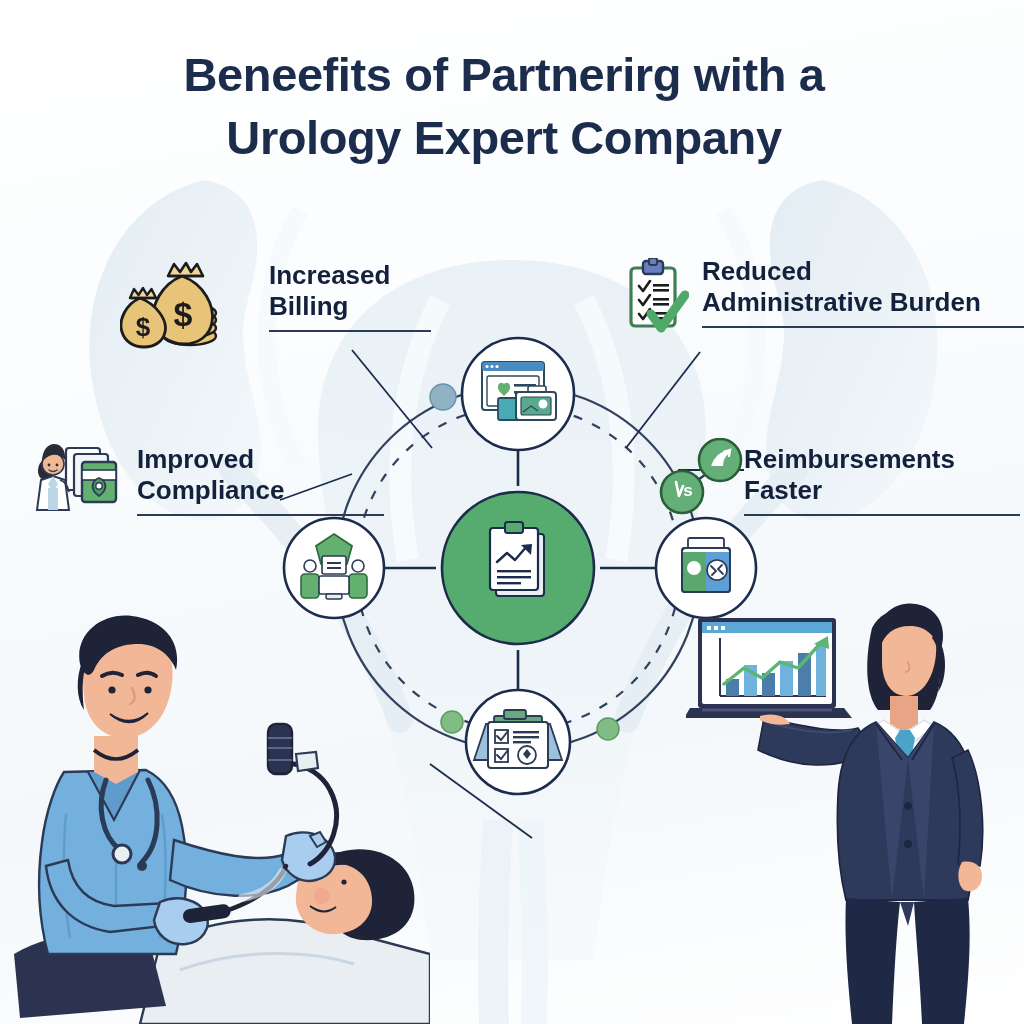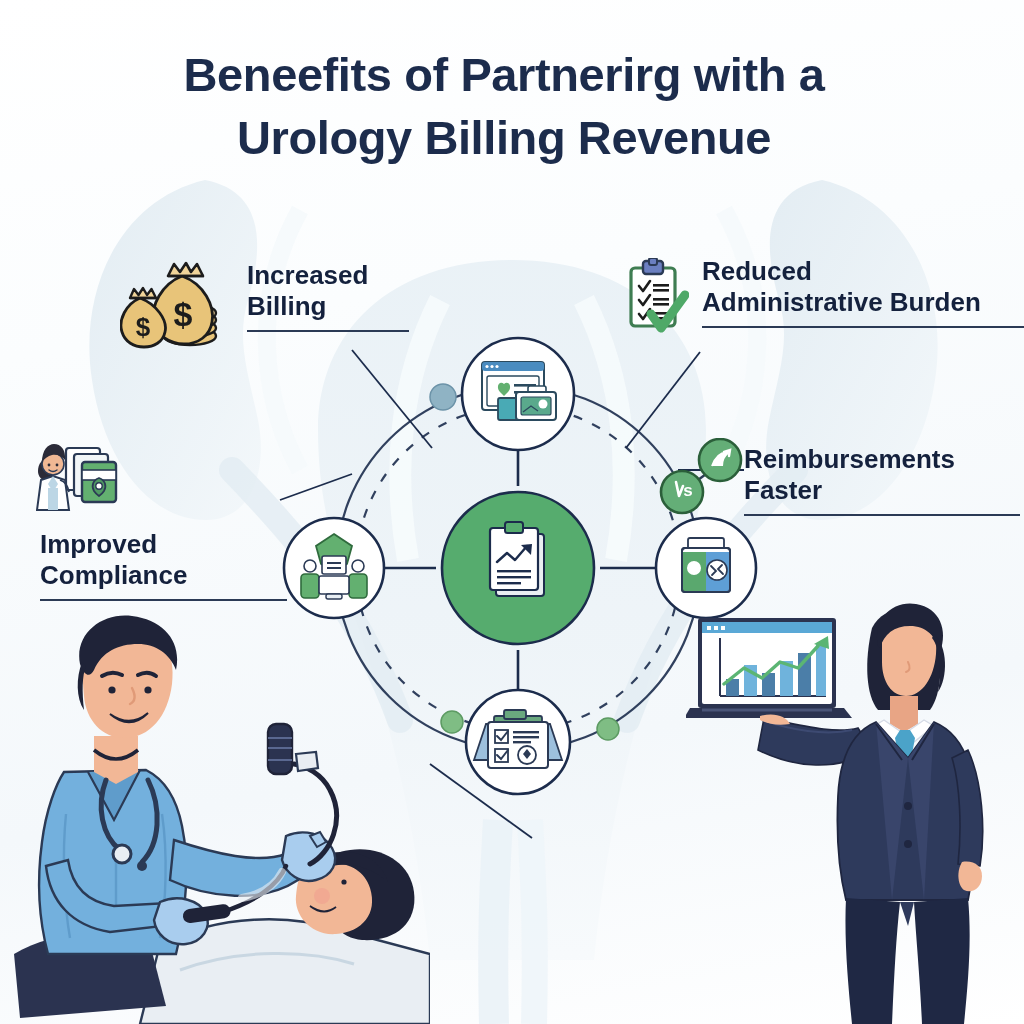--- a/index.html
+++ b/index.html
@@ -87,21 +87,21 @@
     width: 100%;
   }
 
   
   #lbl-increased-revenue { left: 124px; top: 258px; }
   #lbl-increased-revenue .label-rule { width: 162px; }
 
   #lbl-reduced-admin { left: 625px; top: 256px; }
   #lbl-reduced-admin .label-rule { width: 351px; }
 
-  #lbl-improved-compliance { left: 36px; top: 440px; flex-direction: column; }
+  #lbl-improved-compliance { left: 36px; top: 440px; }
   #lbl-improved-compliance .label-rule { width: 247px; }
 
   #lbl-faster-reimb { left: 744px; top: 444px; }
   #lbl-faster-reimb .label-rule { width: 276px; }
 
   #lbl-access-expert { left: 530px; top: 827px; }
   #lbl-access-expert .label-rule { width: 296px; }
 
   
   .illus { position: absolute; z-index: 20; pointer-events: none; }
@@ -143,21 +143,21 @@
     <path d="M724 210 C774 300 762 400 724 470" stroke="#f5fafc" stroke-width="18" fill="none" opacity="0.9"></path>
     <path d="M440 300 C400 380 392 470 408 560" stroke="#f7fbfd" stroke-width="22" fill="none" opacity="0.85"></path>
     <path d="M584 300 C624 380 632 470 616 560" stroke="#f7fbfd" stroke-width="22" fill="none" opacity="0.85"></path>
 
     <path d="M498 820 C494 890 492 940 494 1024" stroke="#eaf2f7" stroke-width="30" fill="none" opacity="0.9"></path>
     <path d="M530 820 C534 890 536 940 534 1024" stroke="#eef5f9" stroke-width="26" fill="none" opacity="0.9"></path>
   </svg>
 
   <div class="title-block">
     <span class="title-line">Beneefits of Partnerirg with a</span>
-    <span class="title-line">Urology Billing Revenue</span>
+    <span class="title-line">Urology Expert Company</span>
   </div>
 
   <svg class="diagram" viewBox="0 0 1024 1024" xmlns="http://www.w3.org/2000/svg" aria-hidden="true">
 
     <circle cx="518" cy="568" r="182" fill="none" stroke="#1c2c4c" stroke-width="2.2" opacity="0.9"></circle>
 
     <circle cx="518" cy="568" r="162" fill="none" stroke="#1c2c4c" stroke-width="2.2" stroke-dasharray="9 11" opacity="0.9"></circle>
 
     <line x1="518" y1="486" x2="518" y2="412" stroke="#1c2c4c" stroke-width="2.6"></line>
     <line x1="518" y1="650" x2="518" y2="722" stroke="#1c2c4c" stroke-width="2.6"></line>
@@ -270,21 +270,21 @@
         <path d="M62 22 C42 30 30 52 34 68 C37 82 50 90 64 90 C78 90 90 82 92 68 C95 52 84 30 62 22 Z" fill="#e8c479" stroke="#1c1c1c" stroke-width="2.8"></path>
         <path d="M48 22 l6 -12 l6 8 l6 -9 l5 9 l6 -8 l6 12 z" fill="#f0d49a" stroke="#1c1c1c" stroke-width="2.6" stroke-linejoin="round"></path>
         <path d="M48 22 h36" stroke="#1c1c1c" stroke-width="2.6"></path>
         <text x="63" y="72" font-family="Liberation Sans, sans-serif" font-size="34" font-weight="bold" fill="#1c1c1c" text-anchor="middle">$</text>
         <path d="M20 44 C6 50 -2 66 2 78 C5 88 14 93 24 93 C34 93 43 88 45 78 C48 66 36 50 20 44 Z" fill="#e8c479" stroke="#1c1c1c" stroke-width="2.8"></path>
         <path d="M10 44 l4 -9 l4.5 6 l4.5 -7 l4 7 l4.5 -6 l4.5 9 z" fill="#f0d49a" stroke="#1c1c1c" stroke-width="2.4" stroke-linejoin="round"></path>
         <path d="M10 44 h26" stroke="#1c1c1c" stroke-width="2.4"></path>
         <text x="23" y="82" font-family="Liberation Sans, sans-serif" font-size="26" font-weight="bold" fill="#1c1c1c" text-anchor="middle">$</text>
       </svg>
     </div>
-    <div class="text-slot" style="margin-left:6px;margin-top:2px;">
+    <div class="text-slot" style="margin-left:28px;margin-top:2px;">
       <span class="label-text">Increased</span>
       <span class="label-text">Billing</span>
       <span class="label-rule"></span>
     </div>
   </div>
 
   <div class="label" id="lbl-reduced-admin">
     <div class="icon-slot">
       <svg width="64" height="76" viewBox="0 0 64 76" xmlns="http://www.w3.org/2000/svg">
         <rect x="6" y="10" width="44" height="58" rx="4" fill="#ffffff" stroke="#3f7d52" stroke-width="3.2"></rect>

